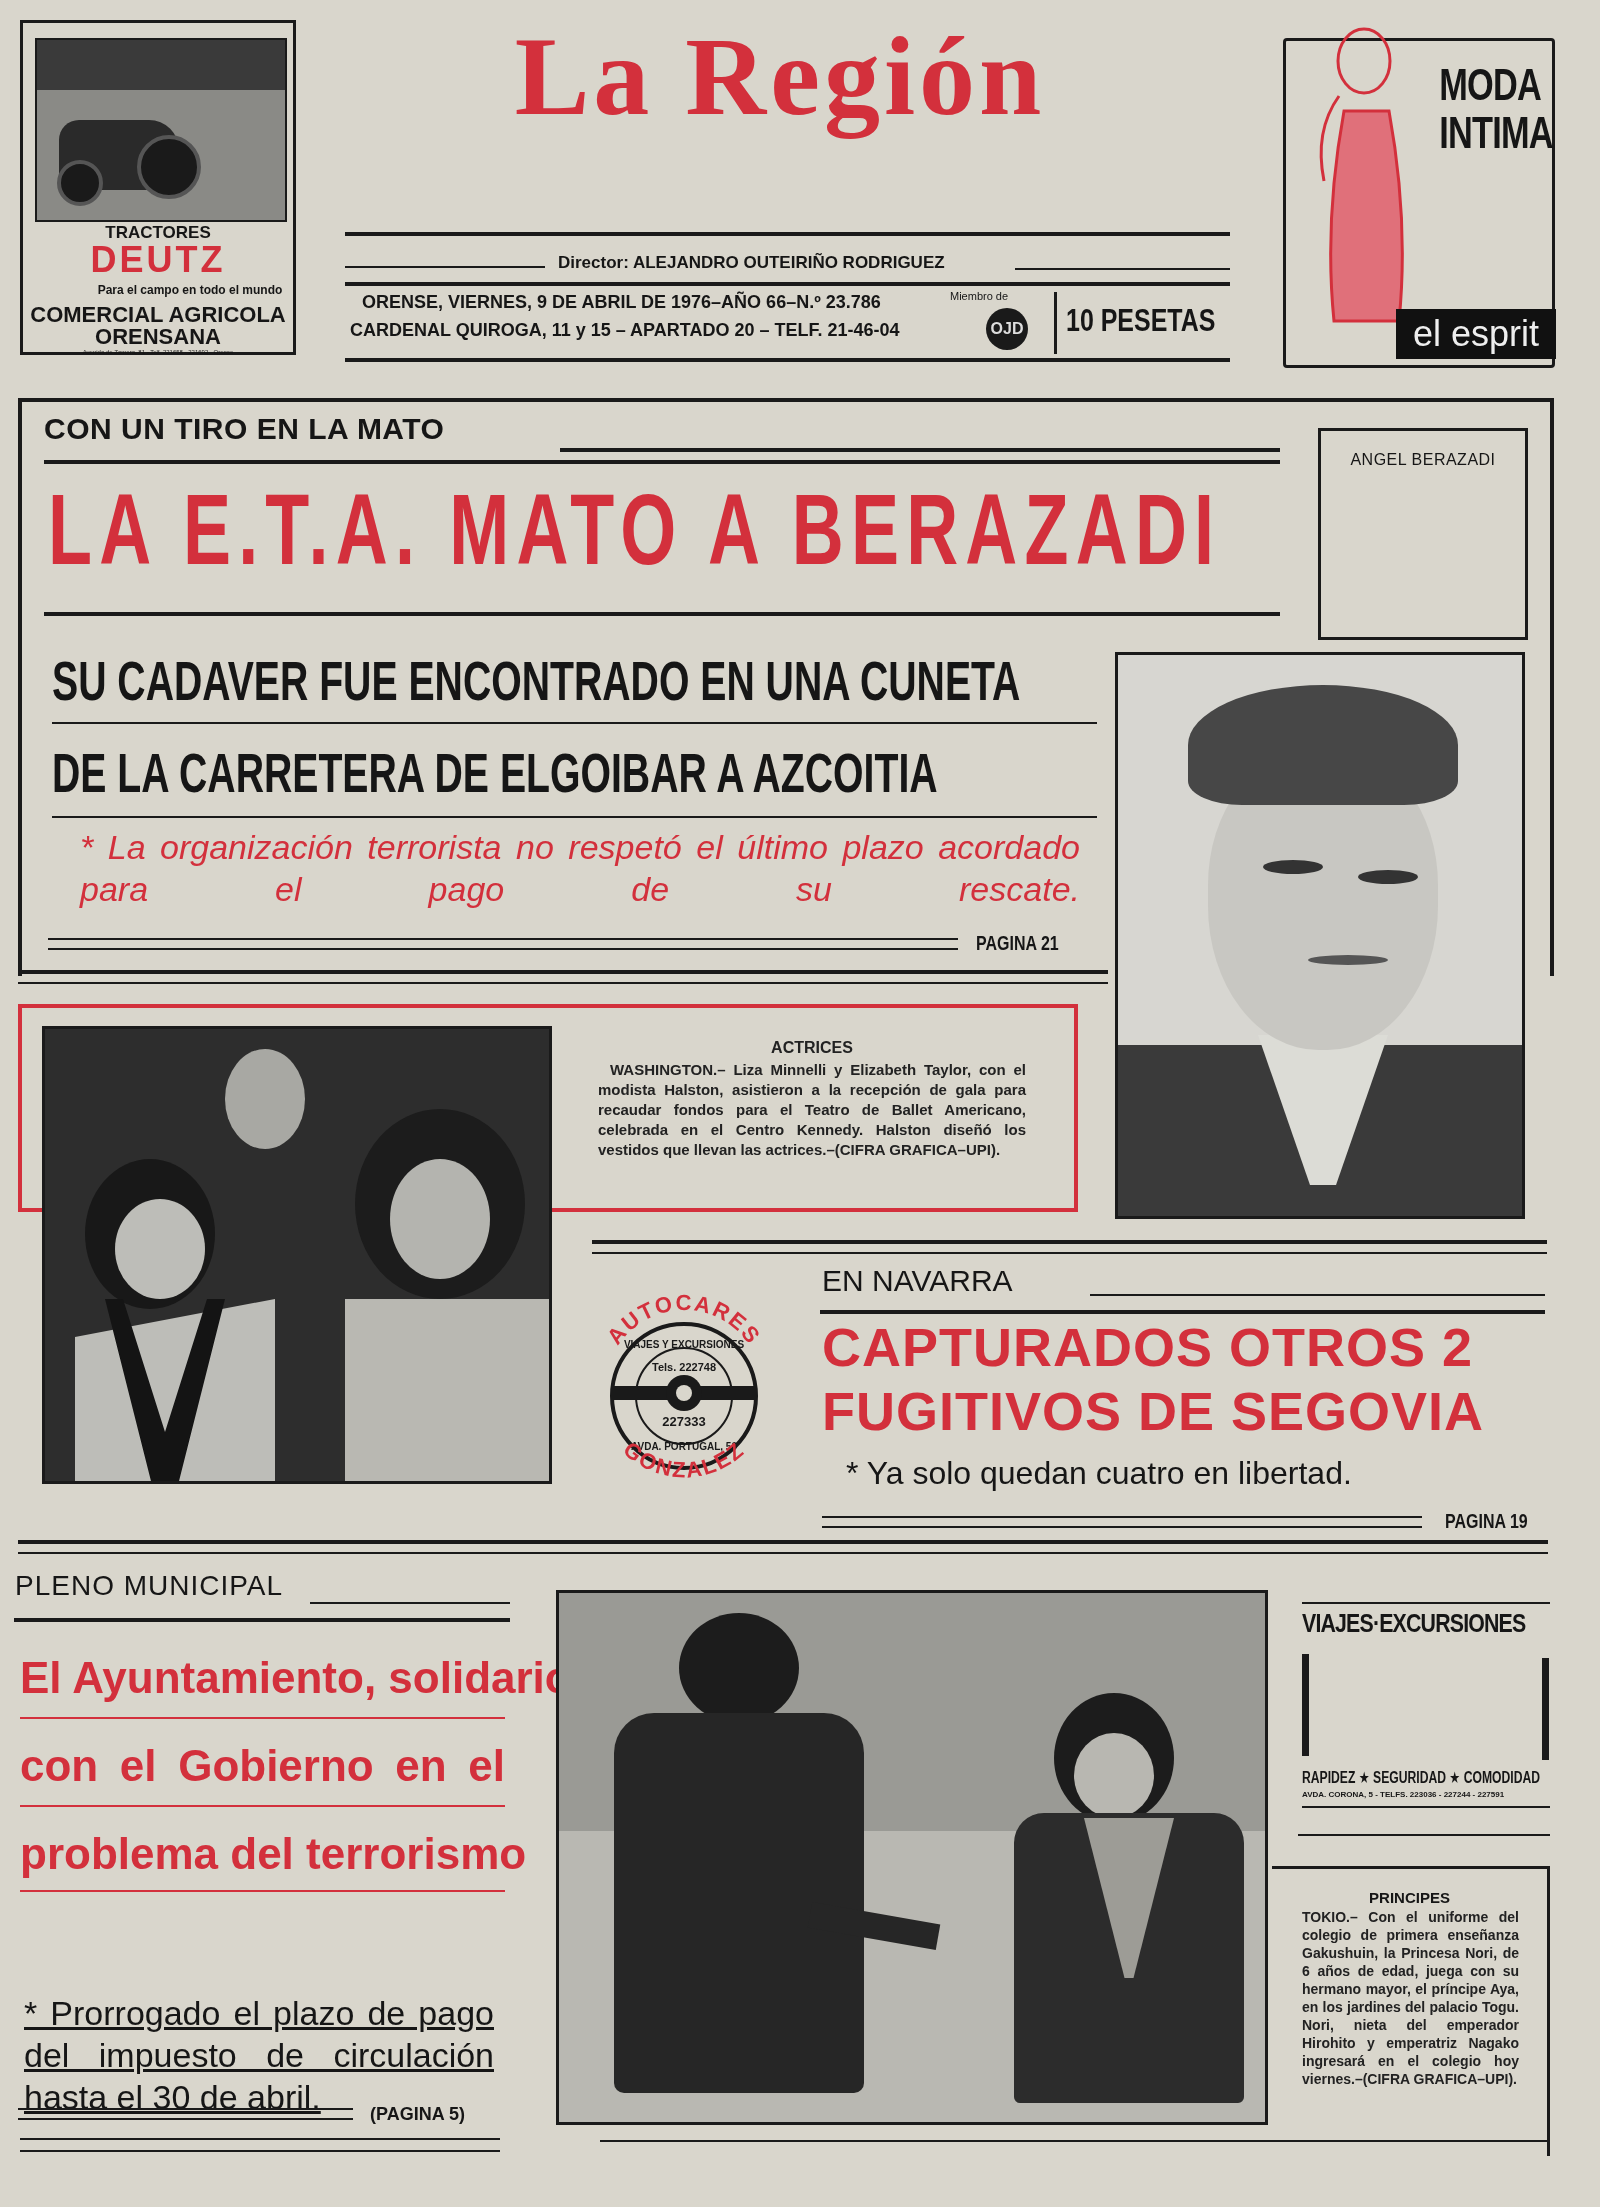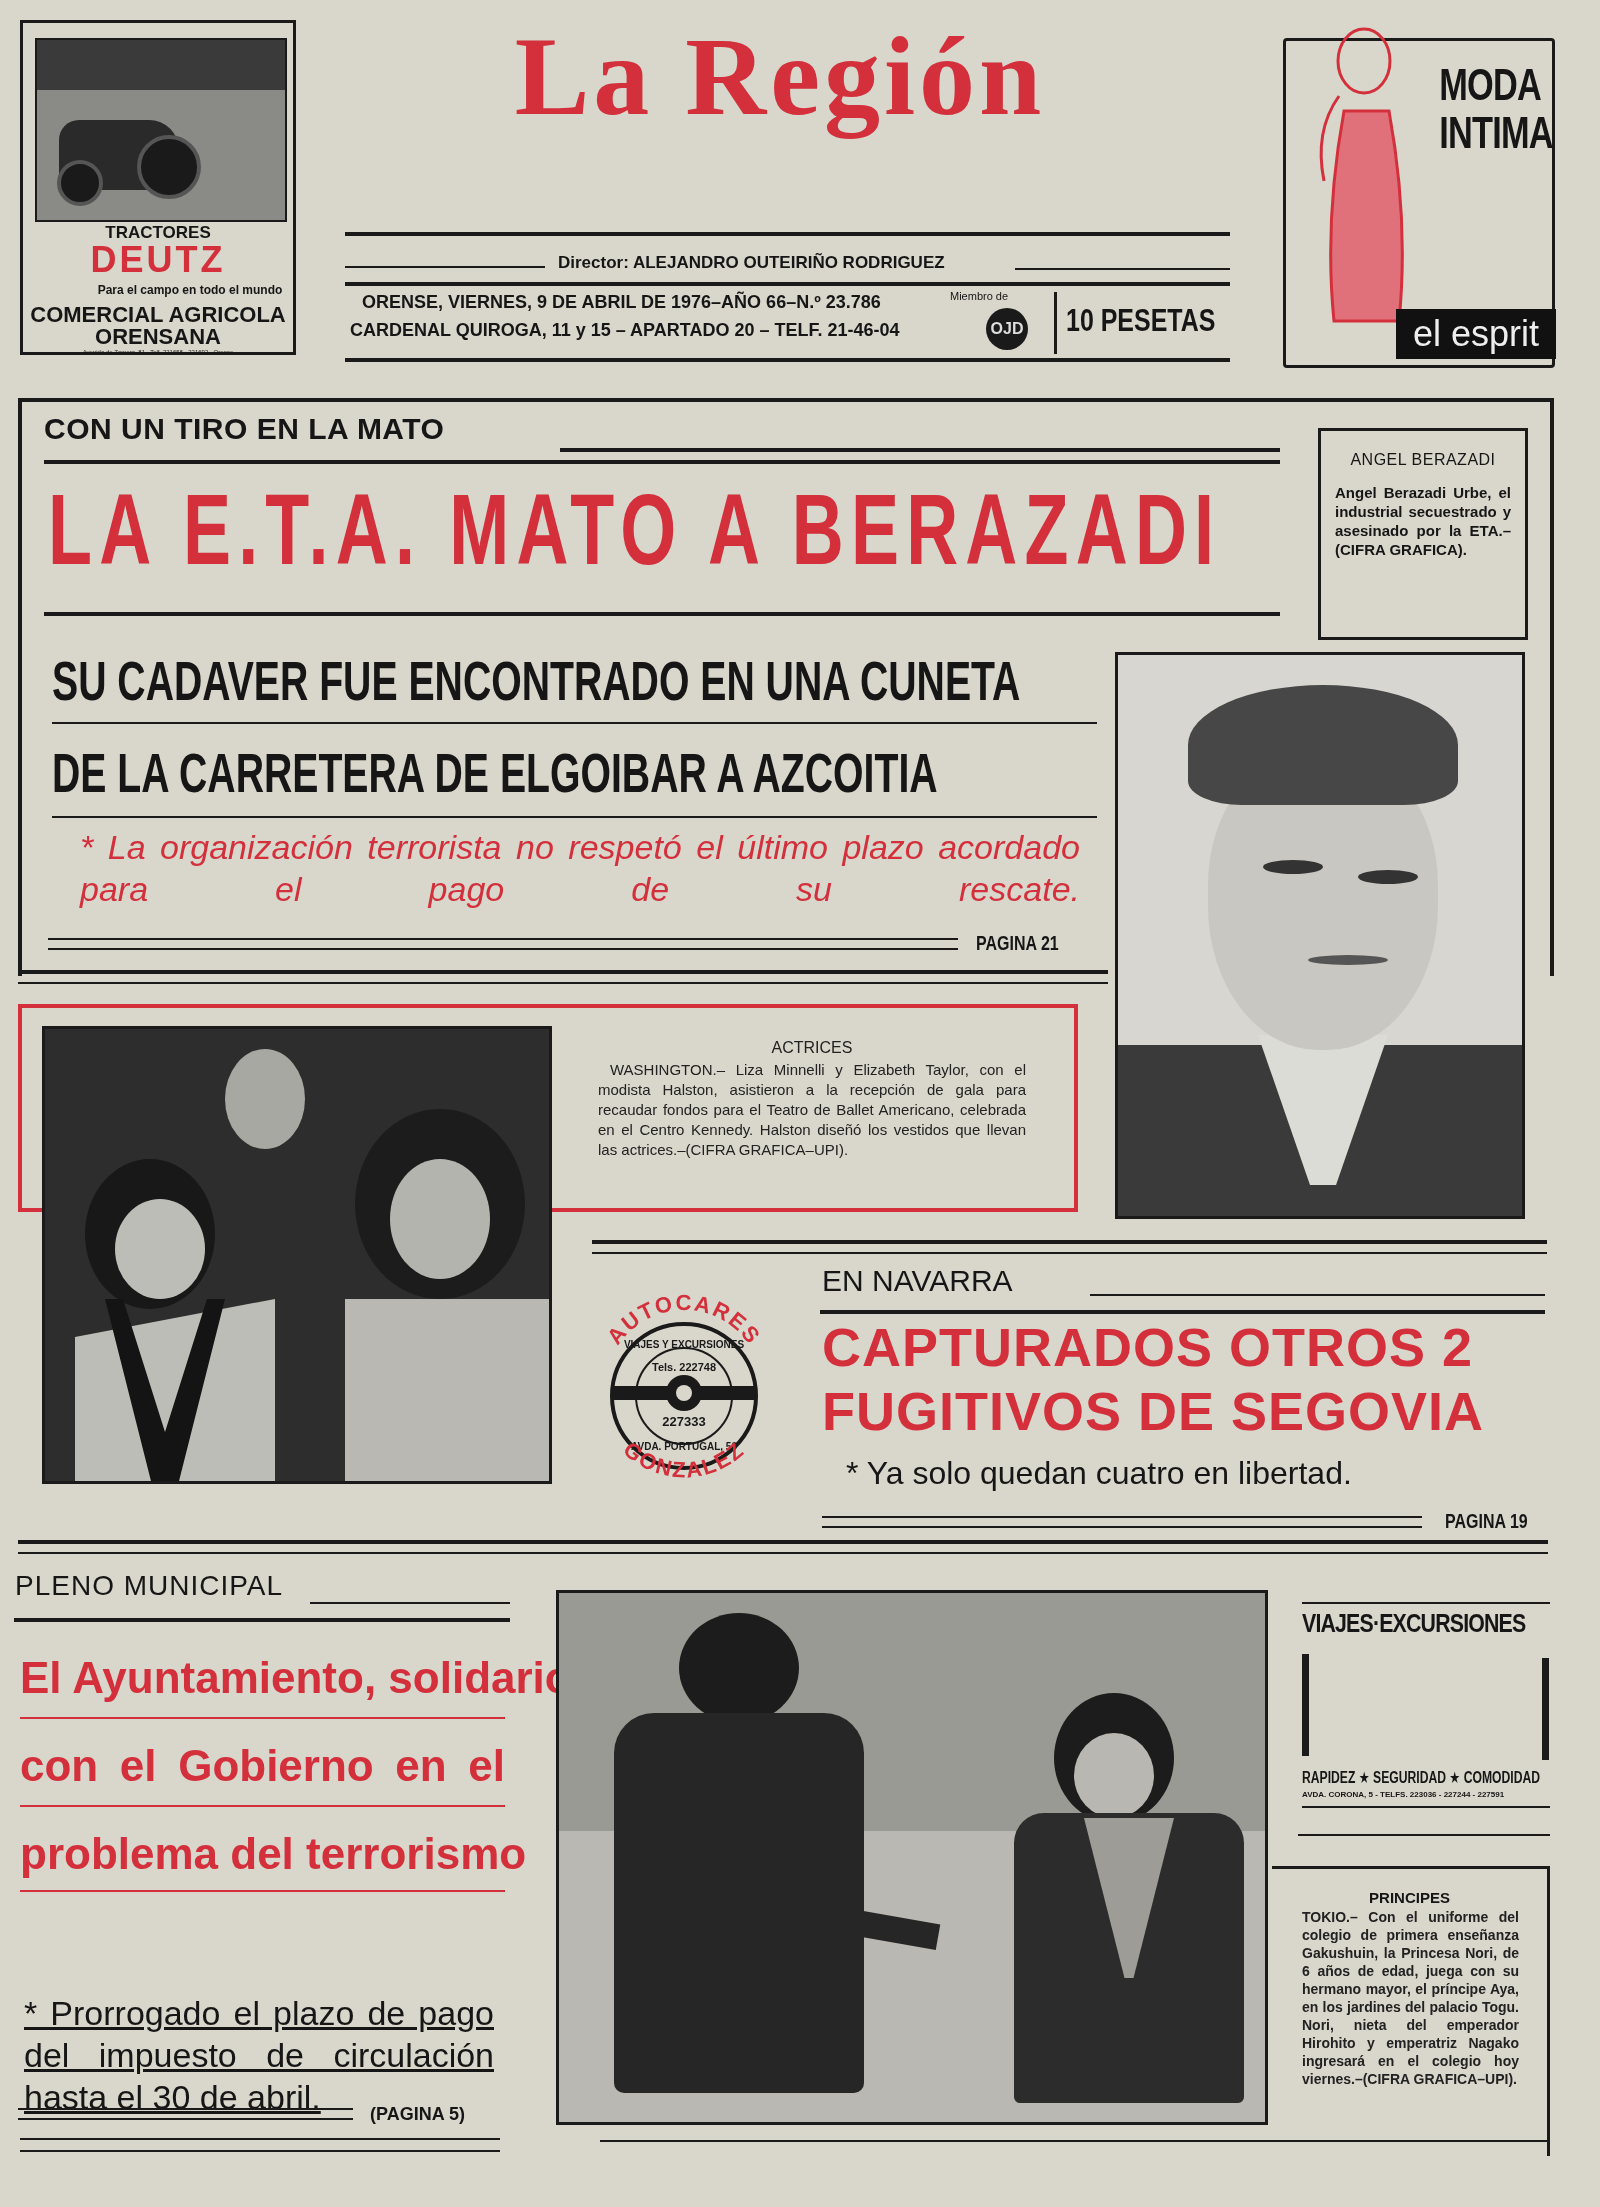--- a/index.html
+++ b/index.html
@@ -50,21 +50,21 @@
   #portrait .hair{left:70px;top:30px;width:270px;height:120px;background:#474747;border-radius:50% 50% 20% 20%;}
   #portrait .face{left:90px;top:95px;width:230px;height:300px;background:#c8c7c2;border-radius:45% 45% 48% 48%;}
   #portrait .eye{width:60px;height:14px;background:#333;border-radius:50%;}
   #portrait .suit{left:0;top:390px;width:404px;height:171px;background:#3a3a3a;}
   #portrait .collar{left:140px;top:380px;width:130px;height:150px;background:#dcdcd6;clip-path:polygon(0 0,100% 0,60% 100%,40% 100%);}
 
   
   #actr-frame{left:18px;top:1004px;width:1060px;height:208px;border:4px solid #d3303c;border-top-width:4px;box-sizing:border-box;}
   #actr-photo{left:42px;top:1026px;width:510px;height:458px;background:#2d2d2d;}
   .blob{position:absolute;border-radius:50%;}
-  #actr-text{left:598px;top:1038px;width:428px;font-size:15px;line-height:20px;font-weight:normal;color:#222;}
+  #actr-text{left:598px;top:1038px;width:428px;font-size:15px;line-height:20px;font-weight:bold;color:#222;}
   #actr-text .t{text-align:center;font-size:16px;margin-bottom:2px;}
   #actr-text .b{text-align:justify;text-indent:12px;}
 
   
   #gonz{left:586px;top:1268px;width:196px;height:230px;}
   #gonz svg{width:196px;height:230px;}
 
   
   #nav-kicker{left:822px;top:1264px;font-size:30px;}
   .nav-head{position:absolute;font-size:54px;font-weight:900;color:#d3303c;white-space:nowrap;letter-spacing:1px;}
@@ -140,21 +140,20 @@
 <div class="rule thin" style="left:52px;top:816px;width:1045px"></div>
 <div class="deck just" style="left:80px;top:826px;width:1000px">* La organización terrorista no respetó el último plazo acordado para el pago de su rescate.</div>
 <div class="rule thin" style="left:48px;top:938px;width:910px"></div>
 <div class="rule thin" style="left:48px;top:948px;width:910px"></div>
 <div class="pag" style="left:976px;top:932px">PAGINA 21</div>
 <div class="rule" style="left:18px;top:970px;width:1090px"></div>
 <div class="rule thin" style="left:18px;top:982px;width:1090px"></div>
 
 <div id="cap-box" class="box">
   <div class="t">ANGEL BERAZADI</div>
-  <div class="b">Angel Berazadi Urbe, el industrial secuestrado y asesinado por la ETA.–(CIFRA GRAFICA).</div>
 </div>
 
 <div id="portrait" class="photo">
   <div class="abs suit"></div>
   <div class="abs collar"></div>
   <div class="abs face"></div>
   <div class="abs hair"></div>
   <div class="abs eye" style="left:145px;top:205px"></div>
   <div class="abs eye" style="left:240px;top:215px"></div>
   <div class="abs" style="left:190px;top:300px;width:80px;height:10px;background:#555;border-radius:50%"></div>

